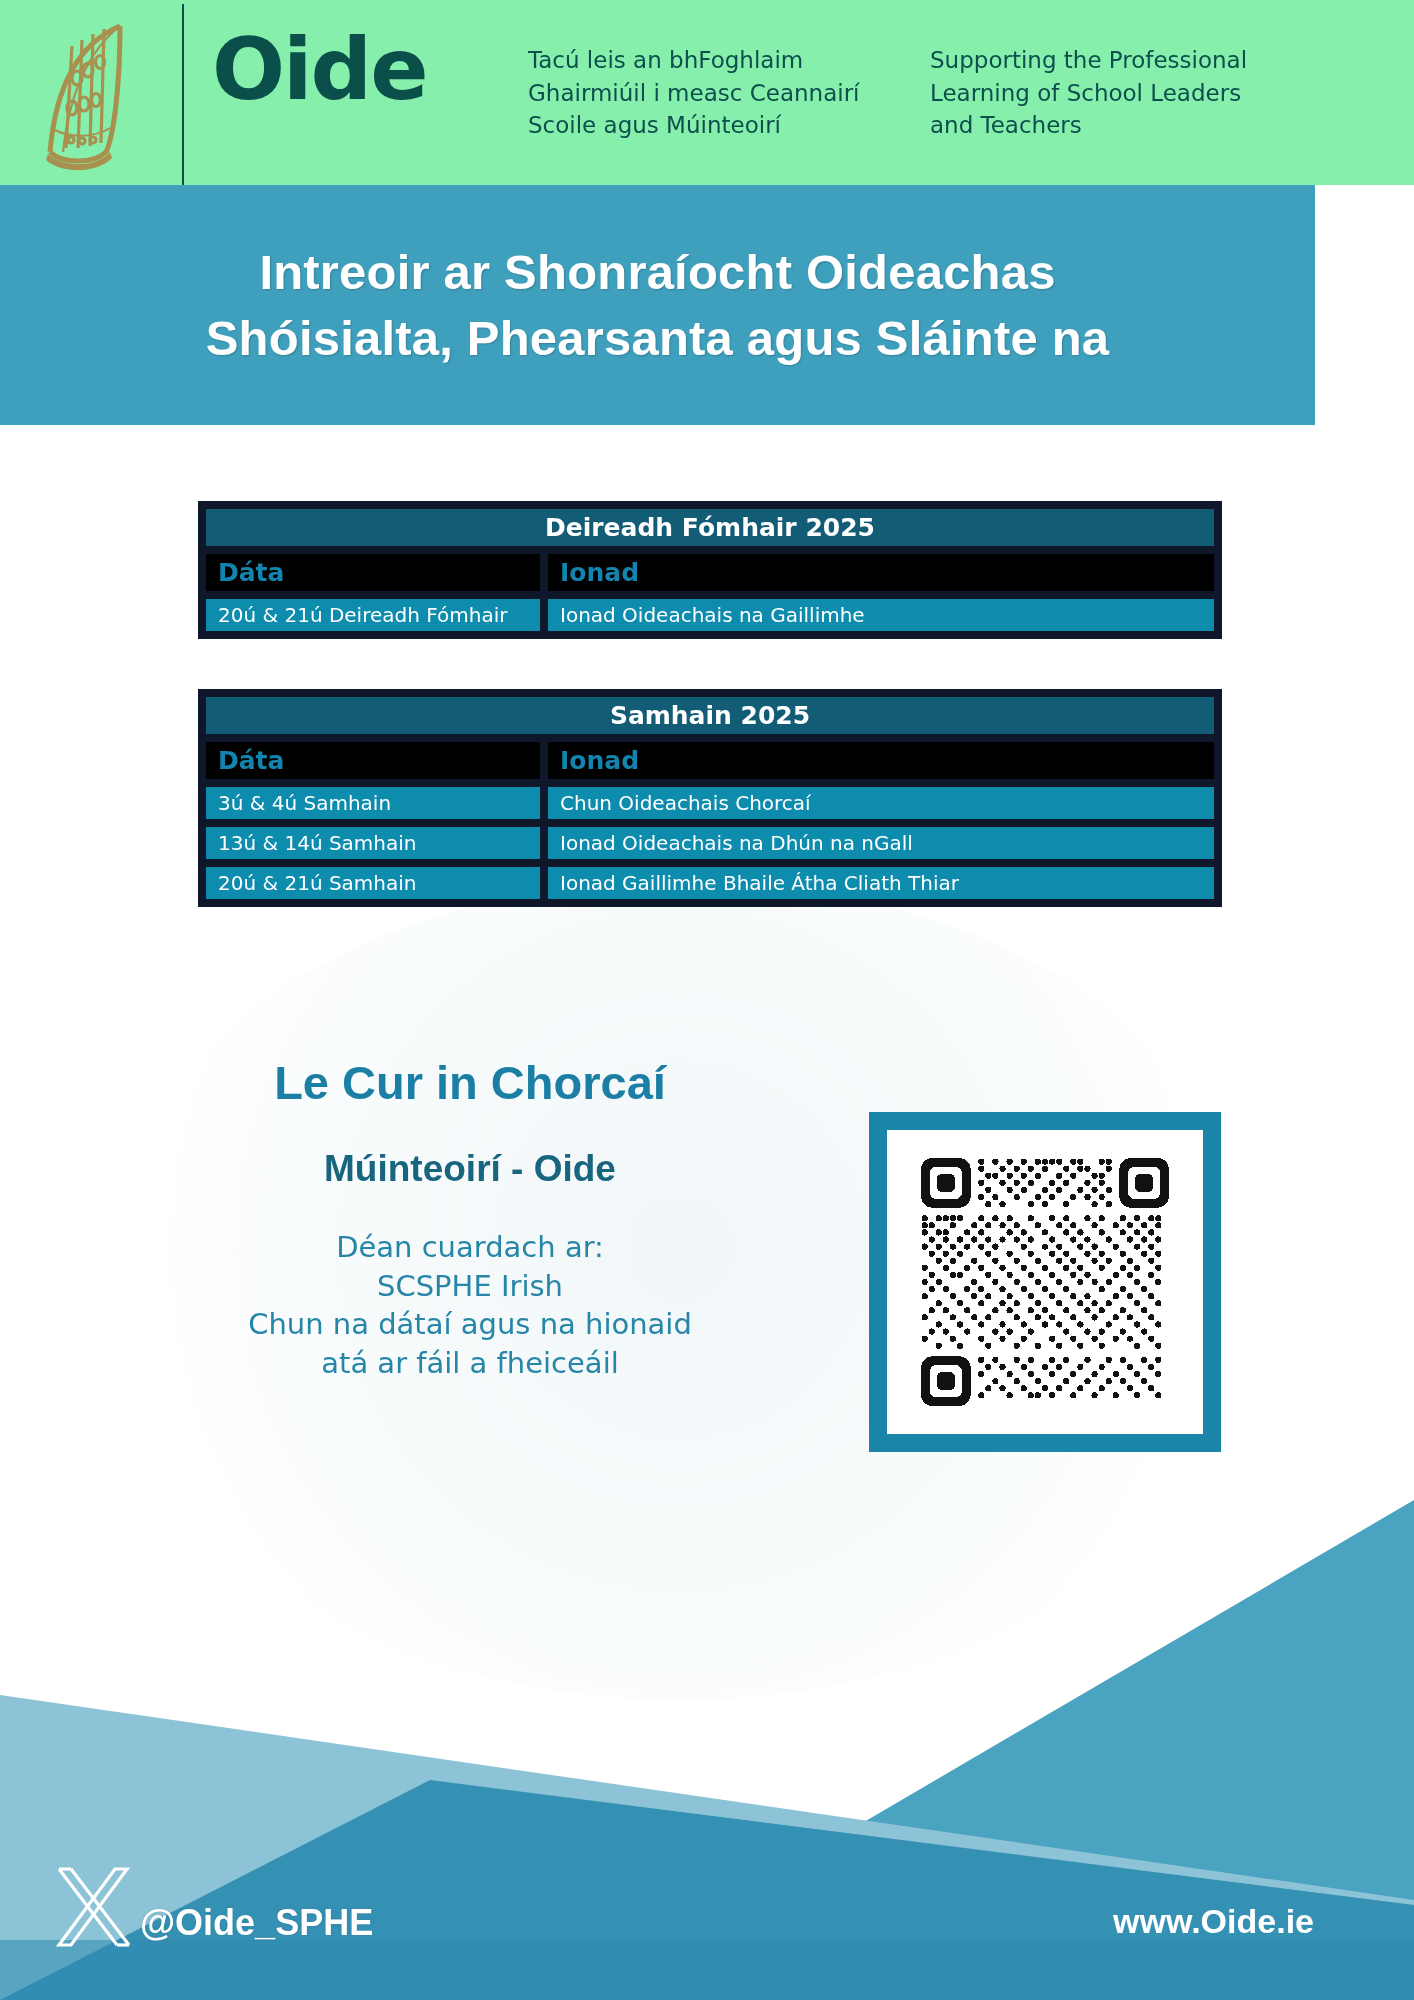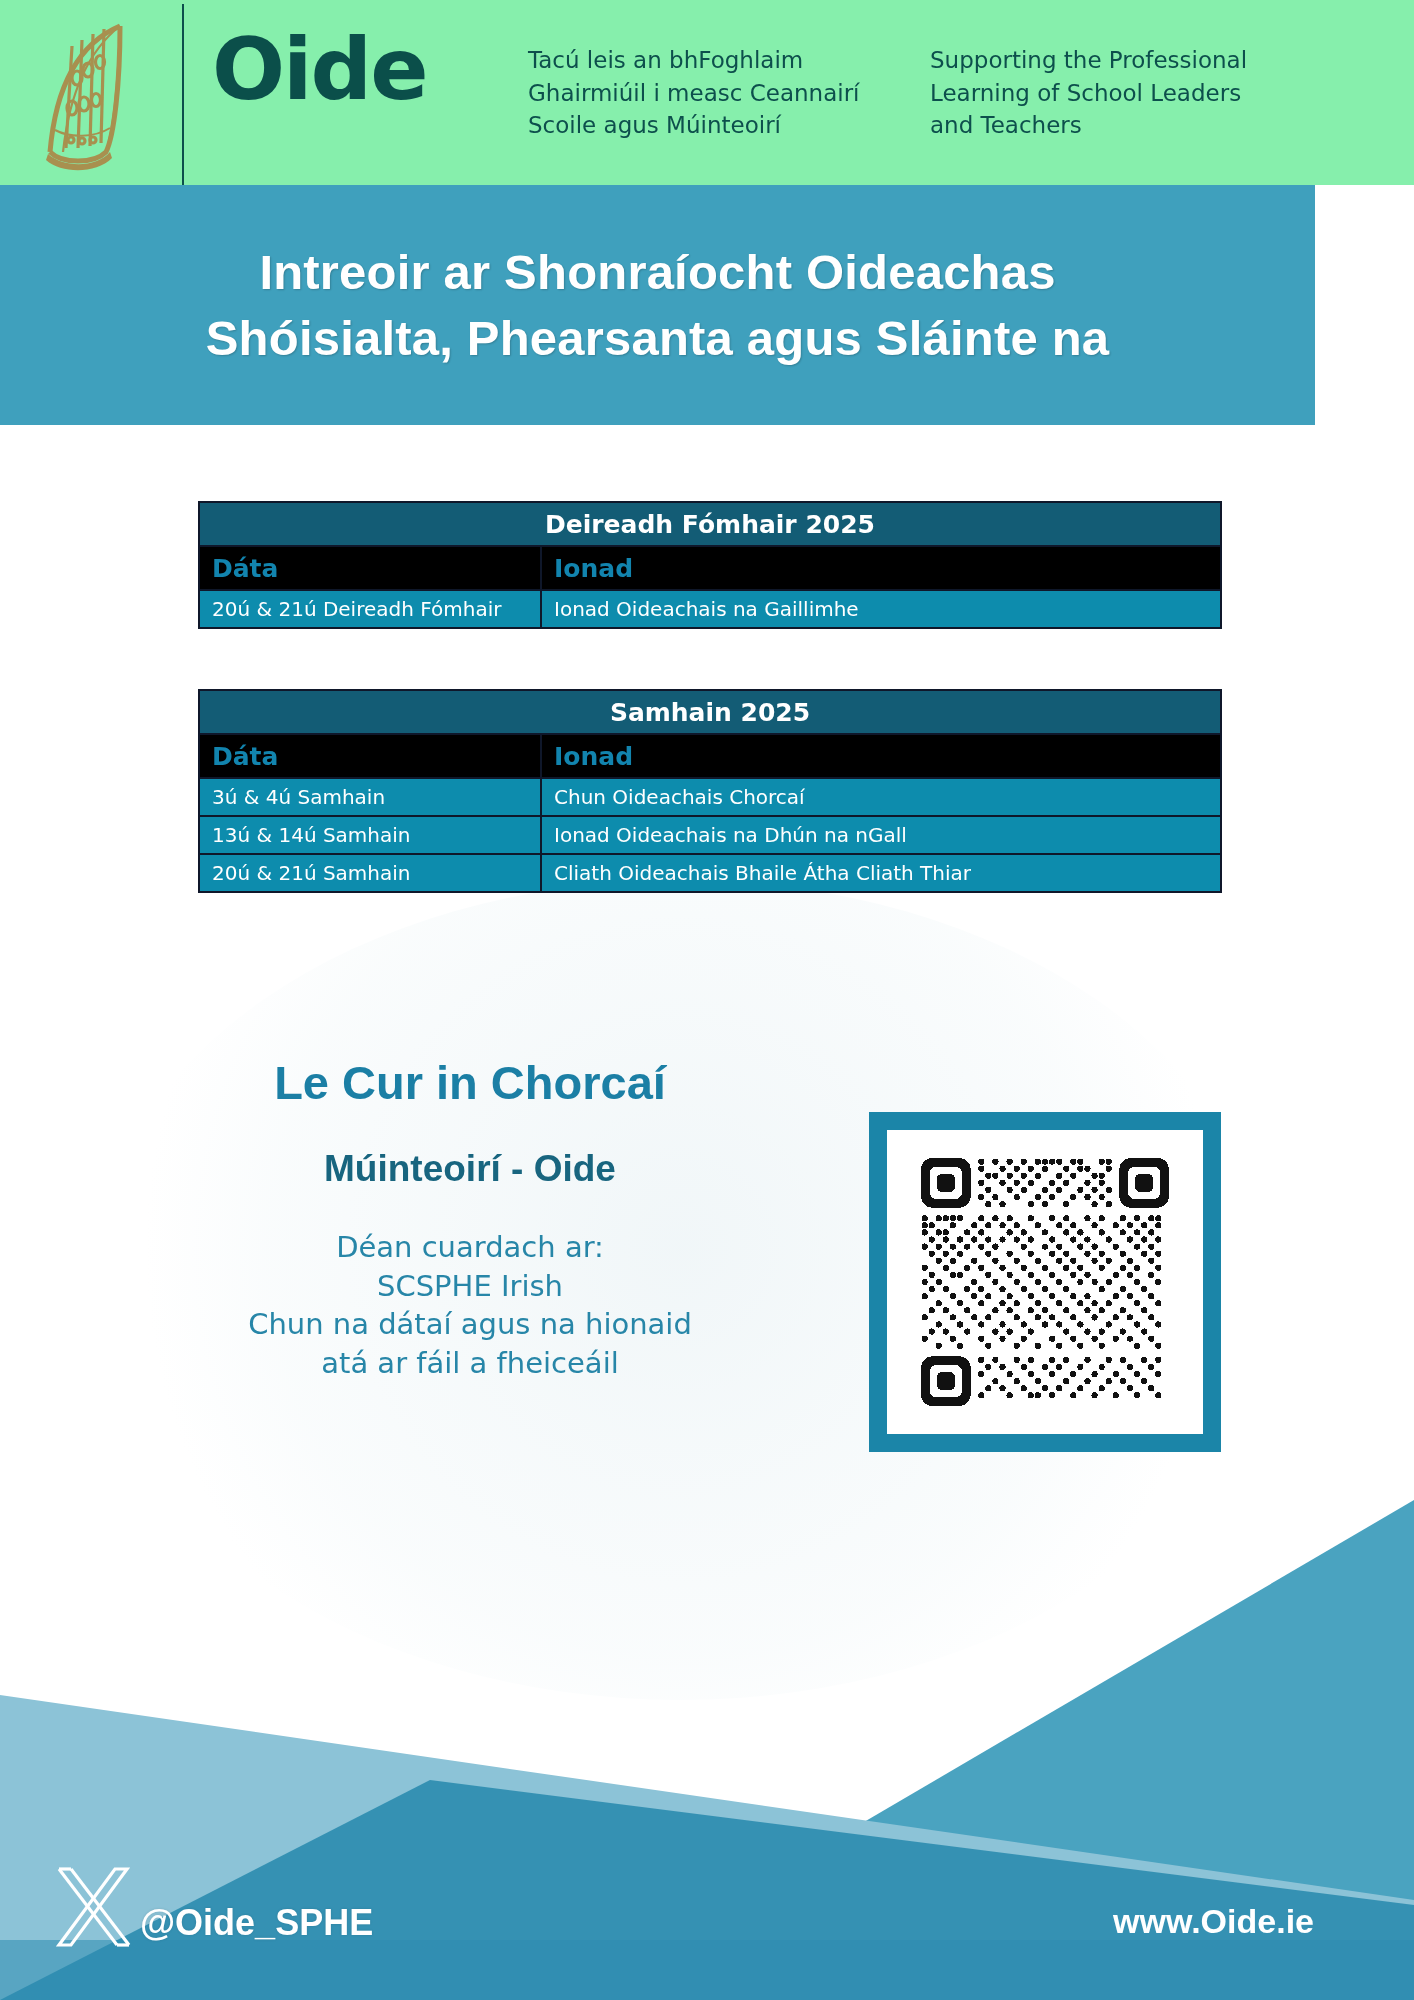--- a/index.html
+++ b/index.html
@@ -92,21 +92,21 @@
   .sched-table {
     position: absolute;
     left: 198px;
     width: 1024px;
     border-collapse: collapse;
     table-layout: fixed;
   }
   .sched-table.t1 { top: 501px; }
   .sched-table.t2 { top: 689px; }
   .sched-table td {
-    border: 2px solid #0f172a;
+    border: 8px solid #0f172a;
     font-family: "DejaVu Sans", sans-serif;
     padding: 4px 12px;
   }
   .month-head {
     background: #135c75;
     color: #ffffff;
     font-weight: bold;
     font-size: 25px;
     text-align: center;
     height: 44px;
@@ -290,21 +290,21 @@
       <tr>
         <td class="body-cell">3ú &amp; 4ú Samhain</td>
         <td class="body-cell">Chun Oideachais Chorcaí</td>
       </tr>
       <tr>
         <td class="body-cell">13ú &amp; 14ú Samhain</td>
         <td class="body-cell">Ionad Oideachais na Dhún na nGall</td>
       </tr>
       <tr>
         <td class="body-cell">20ú &amp; 21ú Samhain</td>
-        <td class="body-cell">Cliath Oideachais Bhaile Átha Cliath Thiar</td>
+        <td class="body-cell">Ionad Gaillimhe Bhaile Átha Cliath Thiar</td>
       </tr>
     </tbody>
   </table>
 
   <div class="book-title">Le Cur in Chorcaí</div>
   <div class="book-sub">Múinteoirí - Oide</div>
   <div class="book-body">Déan cuardach ar:
 SCSPHE Irish
 Chun na dátaí agus na hionaid
 atá ar fáil a fheiceáil</div>

